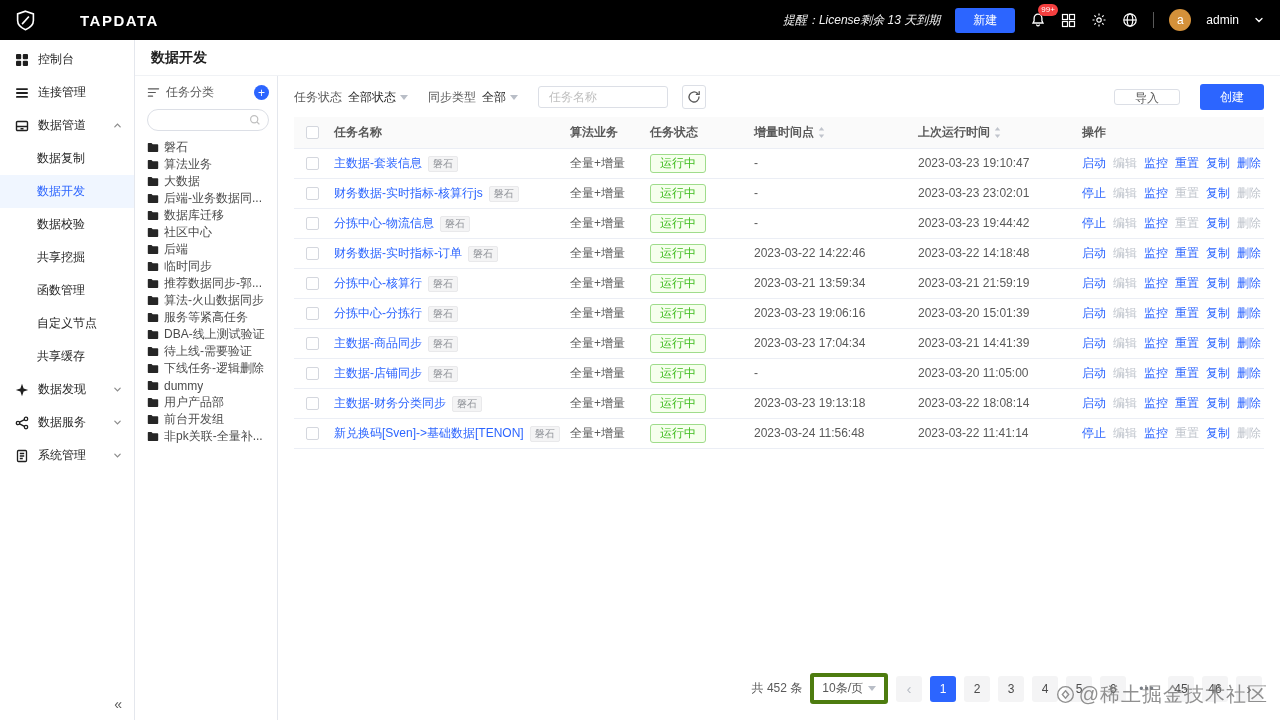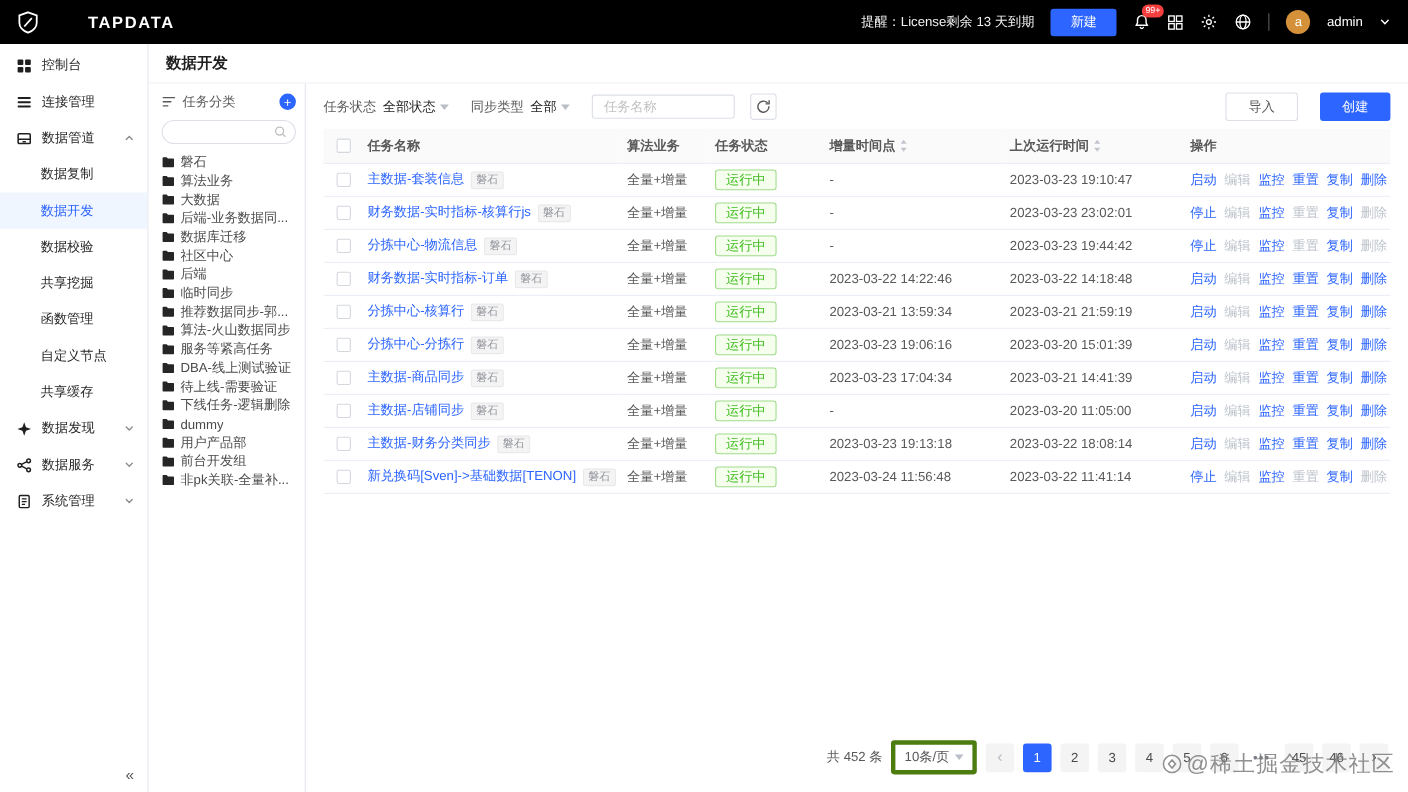--- a/index.html
+++ b/index.html
@@ -6,21 +6,21 @@
   html,body { margin:0; padding:0; }
   body {
     width:1280px; height:720px; overflow:hidden; background:#fff;
     font-family:"Liberation Sans","DejaVu Sans",sans-serif; font-size:12px; color:#333;
   }
   
   .topbar { height:40px; background:#000; display:flex; align-items:center; padding:0 16px; color:#fff; }
   .brand { display:flex; align-items:center; gap:8px; cursor:pointer; }
   .brand-name { font-weight:700; font-size:15px; letter-spacing:1.5px;margin-left:37px; }
   .top-right { margin-left:auto; display:flex; align-items:center; gap:15px; }
-  .license { font-size:12px; color:#f2f2f2; }
+  .license { font-size:12px; color:#f2f2f2;font-style:italic; }
   .btn-new { background:#2c65ff; color:#fff; border:none; height:25px; padding:0 18px; border-radius:3px; font-size:12px; cursor:pointer; }
   .icon-btn { position:relative; display:flex; align-items:center; color:#fff; cursor:pointer; }
   .bell-badge { position:absolute; top:-8px; left:8px; background:#f53f3f; color:#fff; font-size:8px; font-weight:400; line-height:10px; padding:1px 3px; border-radius:7px; }
   .tdivider { width:1px; height:16px; background:rgba(255,255,255,.35); }
   .avatar { width:22px; height:22px; border-radius:50%; background:#d4913a; color:#fff; display:flex; align-items:center; justify-content:center; font-size:12px; cursor:pointer; }
   .admin-name { font-size:12px; }
   
   .layout { display:flex; height:680px; }
   .sidebar { width:135px; min-width:135px; border-right:1px solid #e4e7ed; position:relative; padding-top:3px; }
   .side-item { height:33px; display:flex; align-items:center; gap:9px; padding:0 12px 0 15px; font-size:12px; color:#262626; cursor:pointer; }
@@ -48,21 +48,21 @@
   .main-panel { flex:1; display:flex; flex-direction:column; min-width:0; padding:5px 16px 0; position:relative; }
   .filter-bar { display:flex; align-items:center; height:32px; gap:20px; }
   .fgroup { display:flex; align-items:center; gap:6px; cursor:pointer; }
   .flabel { color:#595959; }
   .fvalue { color:#262626; display:flex; align-items:center; gap:4px; }
   .dcaret { width:0; height:0; border-left:4px solid transparent; border-right:4px solid transparent; border-top:5px solid #b9bec7; display:inline-block; }
   .search-box { width:130px; height:22px; border:1px solid #dcdfe6; border-radius:3px; display:flex; align-items:center; padding:0 8px; }
   .search-box input { border:none; outline:none; width:100%; font-size:12px; }
   input::placeholder { color:#bfbfbf; }
   .refresh-btn { width:24px; height:24px; border:1px solid #dcdfe6; border-radius:3px; display:flex; align-items:center; justify-content:center; color:#595959; cursor:pointer; margin-left:-6px; }
-  .btn-import { margin-left:auto; height:26px; padding:0 20px; border:1px solid #dcdfe6; background:#fff; color:#595959; font-size:12px; border-radius:3px; cursor:pointer; }
+  .btn-import { margin-left:auto; height:16px; padding:0 20px; border:1px solid #dcdfe6; background:#fff; color:#595959; font-size:12px; border-radius:3px; cursor:pointer; }
   .btn-create { height:26px; padding:0 20px; border:none; background:#2c65ff; color:#fff; font-size:12px; border-radius:3px; cursor:pointer; }
   
   table { width:100%; border-collapse:collapse; table-layout:fixed; font-size:12px; margin-top:4px; }
   thead th { background:#fafafa; height:31px; font-weight:700; color:#595959; text-align:left; border-bottom:1px solid #ebeef5; padding:0 4px; }
   .th-wrap { display:flex; align-items:center; gap:3px; }
   .sort { display:flex; cursor:pointer; }
   tbody td { height:30px; border-bottom:1px solid #ebeef5; color:#595959; padding:0 4px; white-space:nowrap; overflow:hidden; text-overflow:ellipsis; }
   .cb-cell { text-align:center; }
   .checkbox { display:inline-block; width:13px; height:13px; border:1px solid #d4d7de; border-radius:2px; background:#fff; vertical-align:middle; cursor:pointer; }
   .link-name { color:#2c65ff; cursor:pointer; }

